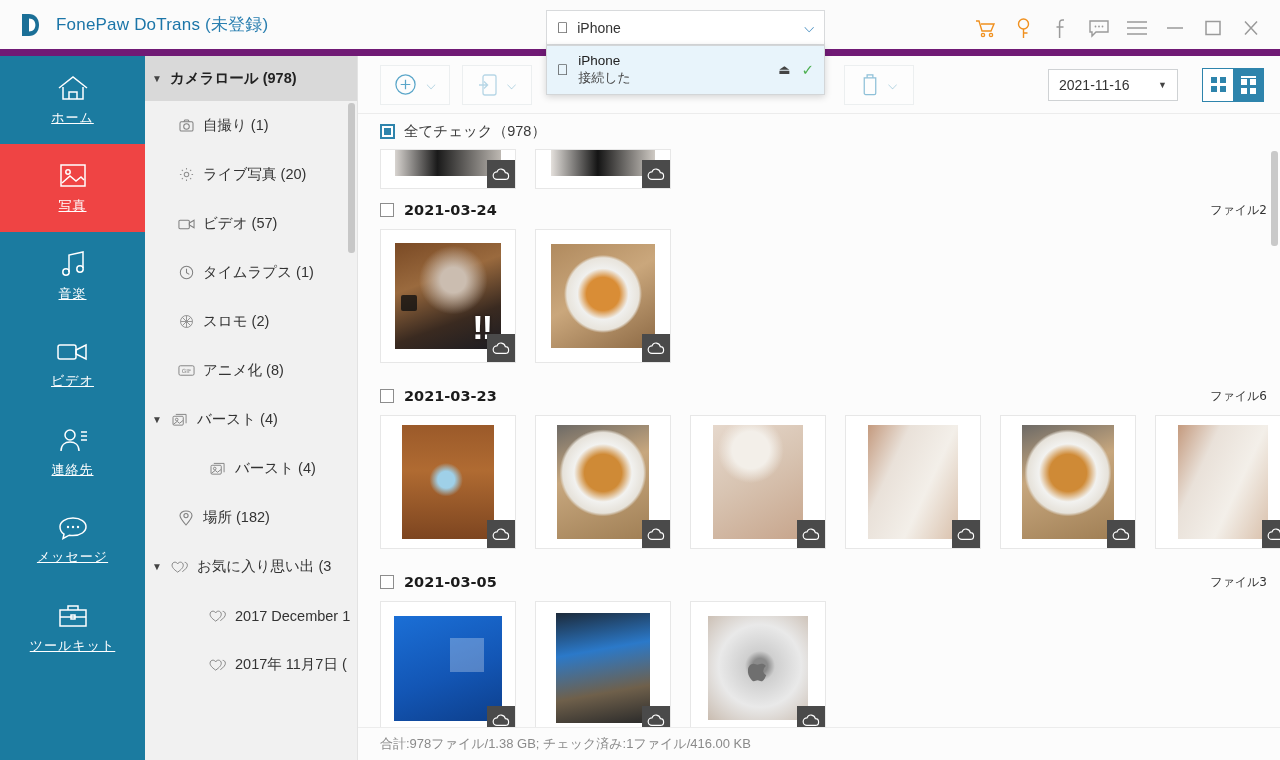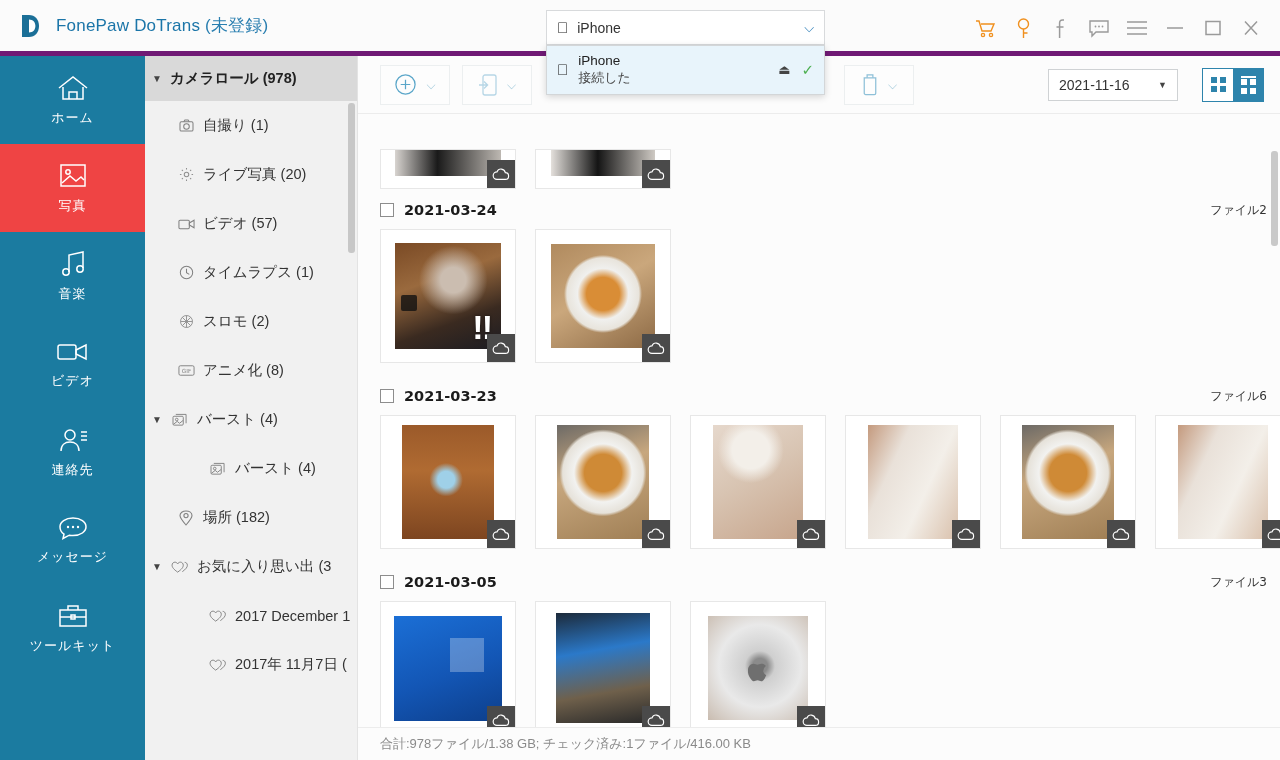--- a/index.html
+++ b/index.html
@@ -8,21 +8,21 @@
     font-family: "Liberation Sans", "DejaVu Sans", sans-serif;
     background: #ffffff;
     overflow: hidden;
   }
   #app { position: relative; width: 1280px; height: 760px; }
 
   
   .titlebar {
     position: absolute; left: 0; top: 0; width: 1280px; height: 56px;
     background: #fbfbfb;
-    border-bottom: 5px solid #701a75;
+    border-bottom: 7px solid #701a75;
     display: flex; align-items: center;
   }
   .logo-wrap { width: 48px; display: flex; justify-content: center; align-items: center; margin-left: 8px; }
   .app-title {
     font-size: 17px; color: #1b75a8; letter-spacing: .2px;
     white-space: nowrap;
   }
   .app-title .unreg { color: #2a7fb0; }
 
   
@@ -81,20 +81,21 @@
 
   
   .leftnav {
     position: absolute; left: 0; top: 56px; width: 145px; height: 704px;
     background: #1b7ba0;
   }
   .nav-item {
     height: 88px; display: flex; flex-direction: column;
     align-items: center; justify-content: center; gap: 7px;
     color: #ffffff;
+    text-decoration: underline;
   }
   .nav-item.active { background: #ef4444; }
   .nav-item .lbl { font-size: 13px; letter-spacing: 1px; }
   .nav-item svg { display: block; }
 
   
   .tree {
     position: absolute; left: 145px; top: 56px; width: 213px; height: 704px;
     background: #f1f1f1; border-right: 1px solid #e3e3e3;
     overflow: hidden;
@@ -541,20 +542,24 @@
           <span class="dotgrid">
               <i></i>
               <i></i>
               <i></i>
               <i></i>
             </span>
         </div>
       </div>
     </div>
 
+    <div class="checkall">
+      <span class="cb-filled"></span>
+      <span>全てチェック（978）</span>
+    </div>
 
     <div class="scrollarea">
 
       <div class="partial-row">
         <div class="thumb" style="height:40px;align-items:flex-start">
           <div class="pic" style="width:106px;height:26px;background:linear-gradient(90deg,#d8d4d0 0%,#1a1a1a 40%,#bdb8b2 100%)"></div>
           <span class="cloud-badge">
             <svg width="18" height="13" viewBox="0 0 20 14" fill="none" stroke="#fff" stroke-width="1.3">
                 <path d="M5.5 12.5 h9 a3.8 3.8 0 0 0 .3 -7.6 A4.8 4.8 0 0 0 5.6 4 a3.9 3.9 0 0 0 -.1 8.5 z"></path>
               </svg>

